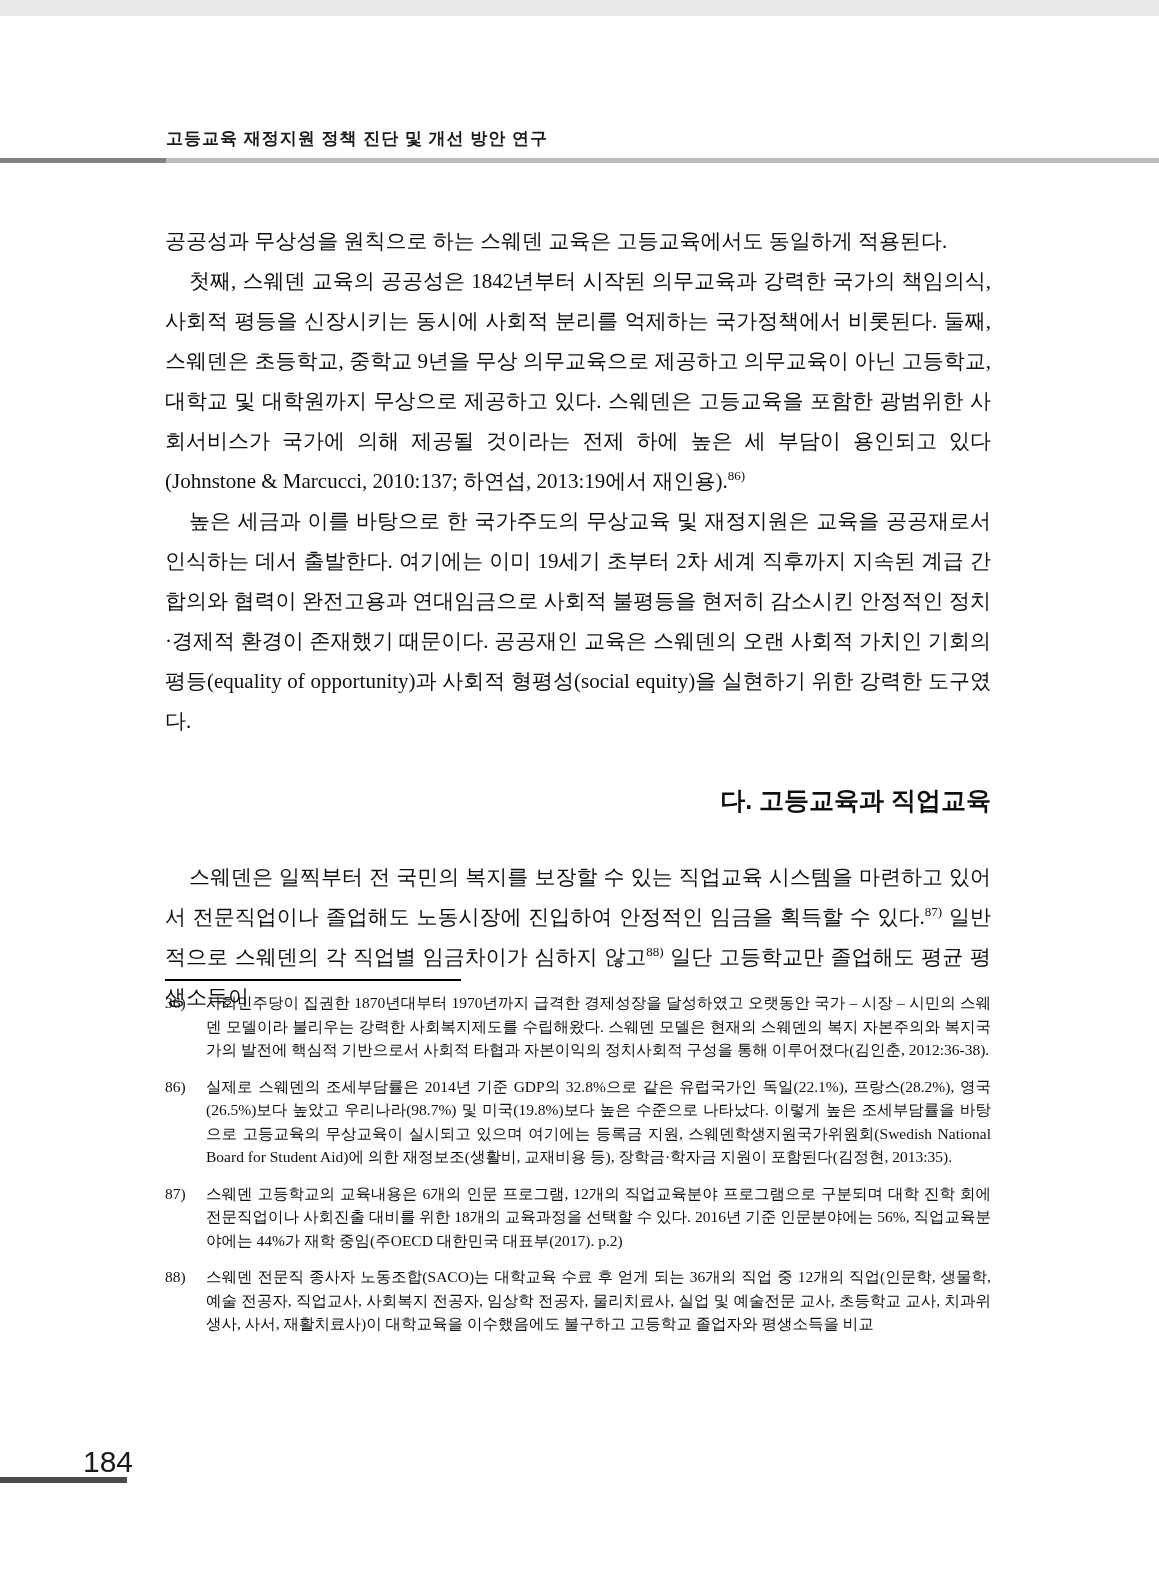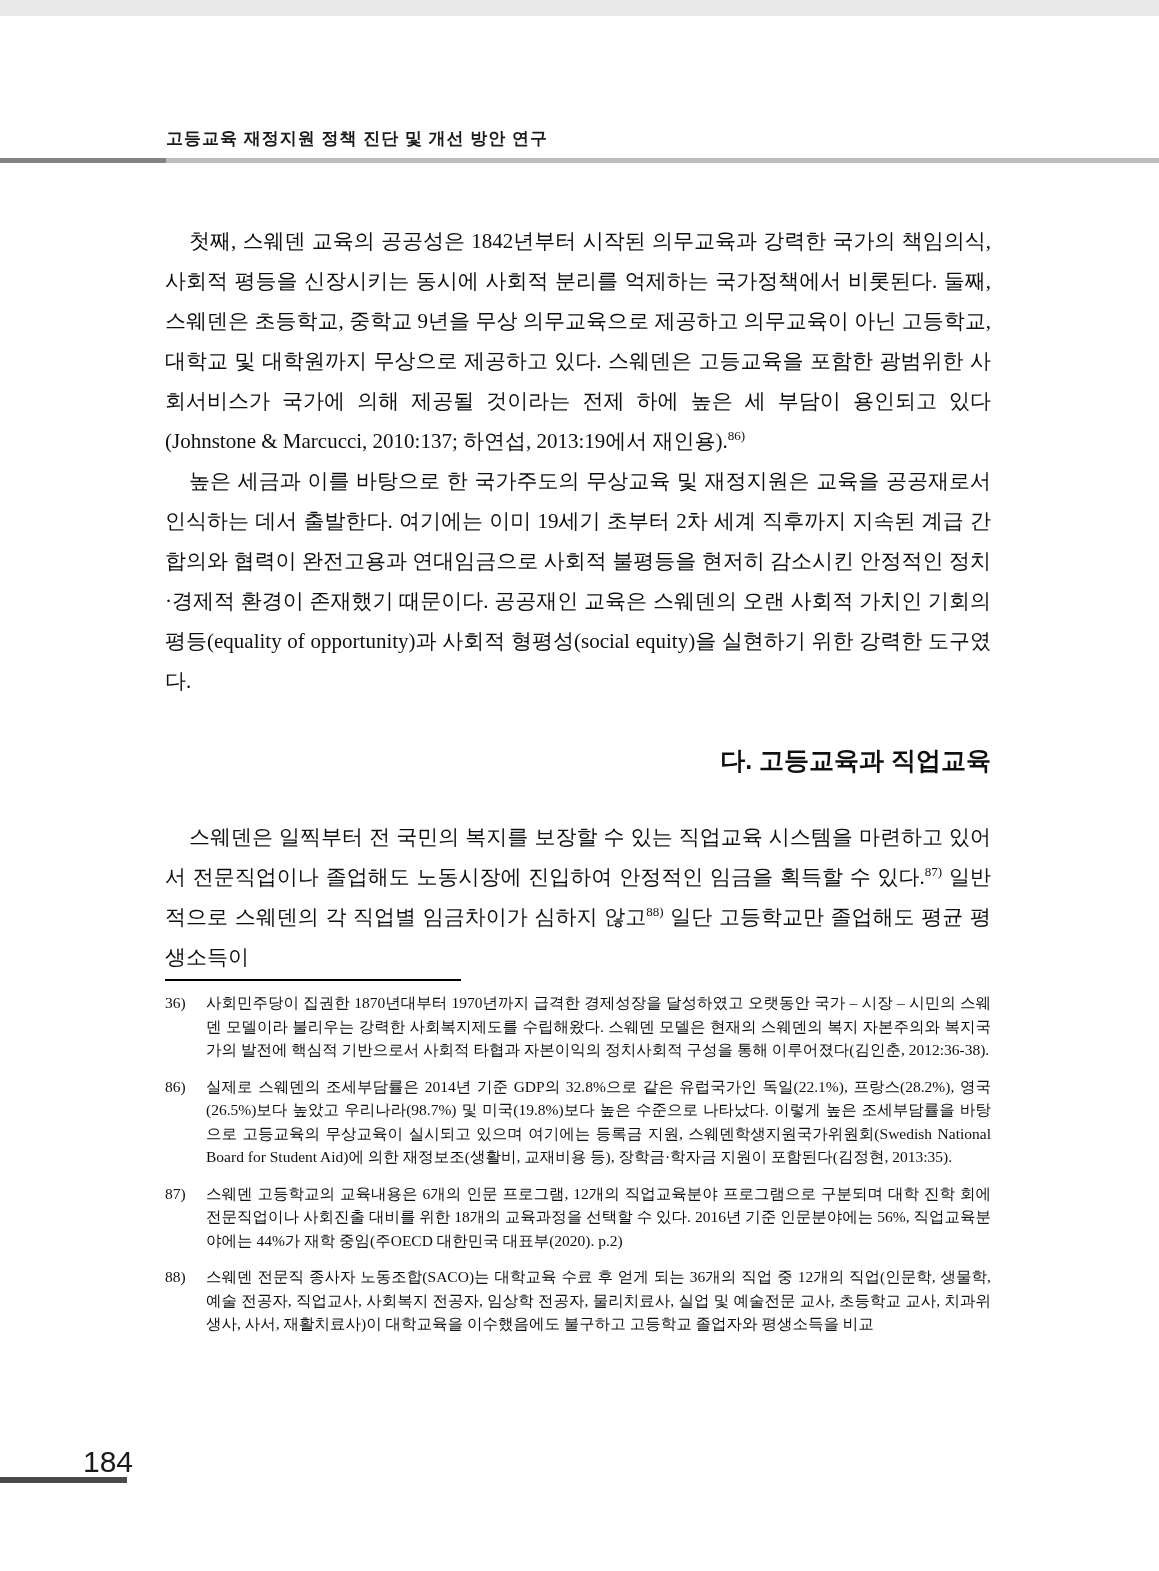--- a/index.html
+++ b/index.html
@@ -70,20 +70,21 @@
 
 <div class="page">
 
   <div class="running-head">고등교육 재정지원 정책 진단 및 개선 방안 연구</div>
 
   <div class="head-rule">
     <div class="head-rule-dark"></div>
   </div>
 
   <div class="body-block">
+    <p class="para"><span>공공성과 무상성을 원칙으로 하는 스웨덴 교육은 고등교육에서도 동일하게 적용된다.</span></p>
     <p class="para indent"><span>첫째, 스웨덴 교육의 공공성은 1842년부터 시작된 의무교육과 강력한 국가의 책임의식, 사회적 평등을 신장시키는 동시에 사회적 분리를 억제하는 국가정책에서 비롯된다. 둘째, 스웨덴은 초등학교, 중학교 9년을 무상 의무교육으로 제공하고 의무교육이 아닌 고등학교, 대학교 및 대학원까지 무상으로 제공하고 있다. 스웨덴은 고등교육을 포함한 광범위한 사회서비스가 국가에 의해 제공될 것이라는 전제 하에 높은 세 부담이 용인되고 있다(Johnstone &amp; Marcucci, 2010:137; 하연섭, 2013:19에서 재인용).</span><sup class="fn-ref">86)</sup></p>
     <p class="para indent"><span>높은 세금과 이를 바탕으로 한 국가주도의 무상교육 및 재정지원은 교육을 공공재로서 인식하는 데서 출발한다. 여기에는 이미 19세기 초부터 2차 세계 직후까지 지속된 계급 간 합의와 협력이 완전고용과 연대임금으로 사회적 불평등을 현저히 감소시킨 안정적인 정치·경제적 환경이 존재했기 때문이다. 공공재인 교육은 스웨덴의 오랜 사회적 가치인 기회의 평등(equality of opportunity)과 사회적 형평성(social equity)을 실현하기 위한 강력한 도구였다.</span></p>
     <h3 class="section-heading">다. 고등교육과 직업교육</h3>
     <p class="para indent"><span>스웨덴은 일찍부터 전 국민의 복지를 보장할 수 있는 직업교육 시스템을 마련하고 있어서 전문직업이나 졸업해도 노동시장에 진입하여 안정적인 임금을 획득할 수 있다.</span><sup class="fn-ref">87)</sup><span> 일반적으로 스웨덴의 각 직업별 임금차이가 심하지 않고</span><sup class="fn-ref">88)</sup><span> 일단 고등학교만 졸업해도 평균 평생소득이</span></p>
   </div>
 
   <div class="footnotes">
     <div class="fn-rule"></div>
 
     <div class="fn">
@@ -91,21 +92,21 @@
       <span class="fn-text">사회민주당이 집권한 1870년대부터 1970년까지 급격한 경제성장을 달성하였고 오랫동안 국가 – 시장 – 시민의 스웨덴 모델이라 불리우는 강력한 사회복지제도를 수립해왔다. 스웨덴 모델은 현재의 스웨덴의 복지 자본주의와 복지국가의 발전에 핵심적 기반으로서 사회적 타협과 자본이익의 정치사회적 구성을 통해 이루어졌다(김인춘, 2012:36-38).</span>
     </div>
 
     <div class="fn">
       <span class="fn-marker">86)</span>
       <span class="fn-text">실제로 스웨덴의 조세부담률은 2014년 기준 GDP의 32.8%으로 같은 유럽국가인 독일(22.1%), 프랑스(28.2%), 영국(26.5%)보다 높았고 우리나라(98.7%) 및 미국(19.8%)보다 높은 수준으로 나타났다. 이렇게 높은 조세부담률을 바탕으로 고등교육의 무상교육이 실시되고 있으며 여기에는 등록금 지원, 스웨덴학생지원국가위원회(Swedish National Board for Student Aid)에 의한 재정보조(생활비, 교재비용 등), 장학금·학자금 지원이 포함된다(김정현, 2013:35).</span>
     </div>
 
     <div class="fn">
       <span class="fn-marker">87)</span>
-      <span class="fn-text">스웨덴 고등학교의 교육내용은 6개의 인문 프로그램, 12개의 직업교육분야 프로그램으로 구분되며 대학 진학 회에 전문직업이나 사회진출 대비를 위한 18개의 교육과정을 선택할 수 있다. 2016년 기준 인문분야에는 56%, 직업교육분야에는 44%가 재학 중임(주OECD 대한민국 대표부(2020). p.2)</span>
+      <span class="fn-text">스웨덴 고등학교의 교육내용은 6개의 인문 프로그램, 12개의 직업교육분야 프로그램으로 구분되며 대학 진학 회에 전문직업이나 사회진출 대비를 위한 18개의 교육과정을 선택할 수 있다. 2016년 기준 인문분야에는 56%, 직업교육분야에는 44%가 재학 중임(주OECD 대한민국 대표부(2017). p.2)</span>
     </div>
 
     <div class="fn">
       <span class="fn-marker">88)</span>
       <span class="fn-text">스웨덴 전문직 종사자 노동조합(SACO)는 대학교육 수료 후 얻게 되는 36개의 직업 중 12개의 직업(인문학, 생물학, 예술 전공자, 직업교사, 사회복지 전공자, 임상학 전공자, 물리치료사, 실업 및 예술전문 교사, 초등학교 교사, 치과위생사, 사서, 재활치료사)이 대학교육을 이수했음에도 불구하고 고등학교 졸업자와 평생소득을 비교</span>
     </div>
   </div>
 
   <div class="page-number">184</div>
   <div class="footer-bar"></div>

